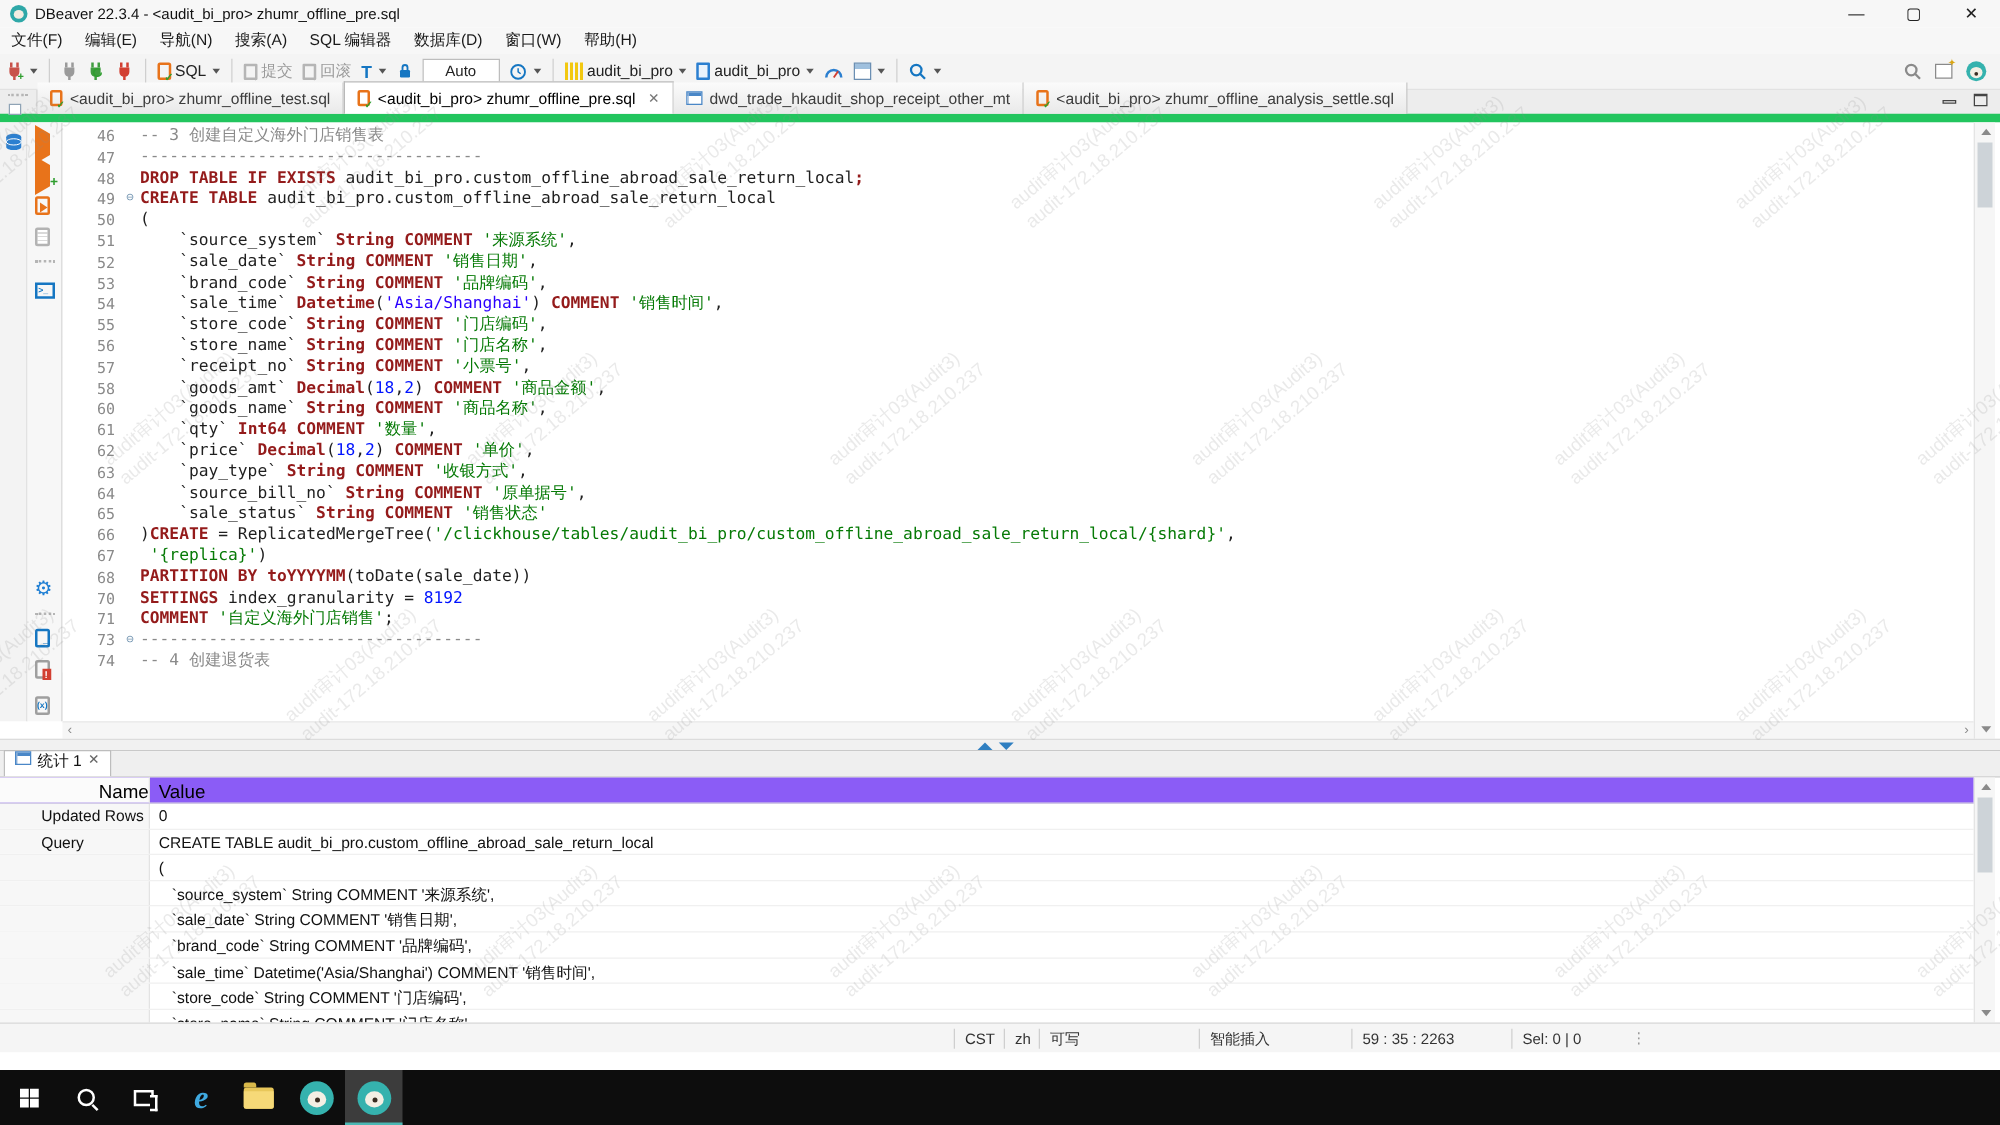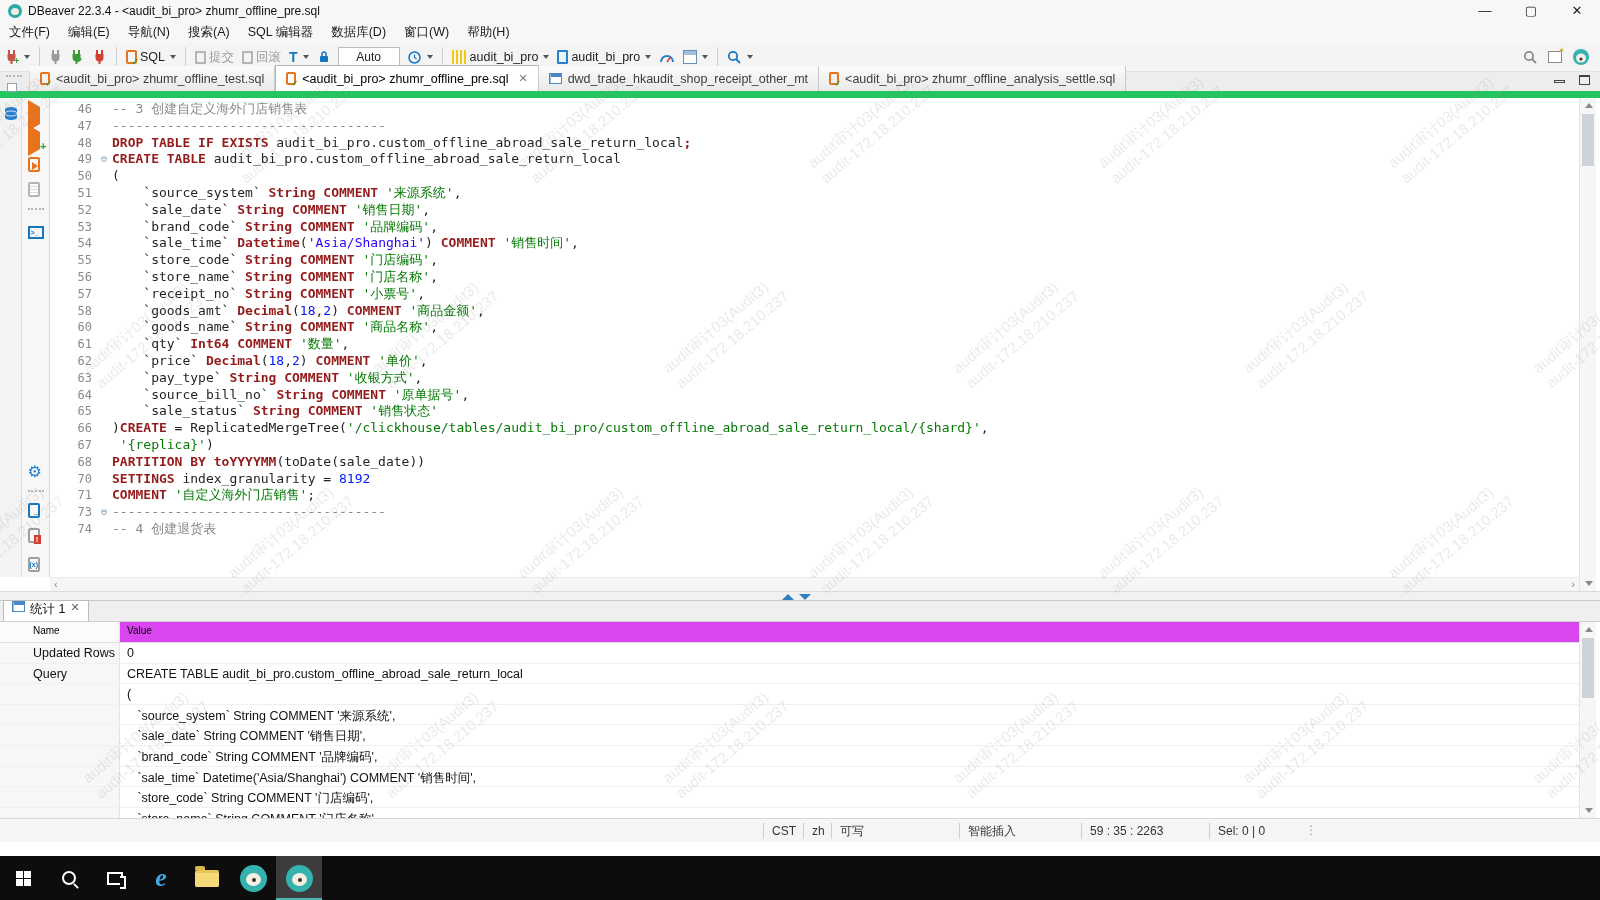--- a/index.html
+++ b/index.html
@@ -101,21 +101,21 @@
 
   
   .splitter { position:absolute; left:0; top:591px; width:1600px; height:10px; background:#f1f1f1; border-top:1px solid #dcdcdc; border-bottom:1px solid #c9c9c9; }
   .sp-up { position:absolute; left:782px; top:2px; width:0; height:0; border-left:6px solid transparent; border-right:6px solid transparent; border-bottom:6px solid #2f7fc1; }
   .sp-dn { position:absolute; left:799px; top:2px; width:0; height:0; border-left:6px solid transparent; border-right:6px solid transparent; border-top:6px solid #2f7fc1; }
 
   
   .resultsbar { position:absolute; left:0; top:601px; width:1600px; height:21px; background:#efefef; border-bottom:1px solid #d0d0d0; display:flex; align-items:flex-end; }
   .rtab { display:flex; gap:5px; background:#fff; border:1px solid #bdbdbd; border-bottom:none; height:21px; padding:0 8px; margin-left:3px; font-size:12.5px; color:#111; }
   .rtab .x { color:#666; font-size:11px; }
-  .rheader { position:absolute; left:0; top:622px; width:1579px; height:21px; background:#d946ef; border-bottom:1px solid #e0e0e0; display:flex; font-size:10px; color:#000; }
+  .rheader { position:absolute; left:0; top:622px; width:1579px; height:21px; background:#8b5cf6; border-bottom:1px solid #e0e0e0; display:flex; font-size:15px; color:#000;text-align:right; }
   .rheader .hn { width:120px; padding:3px 0 0 33px; border-right:1px solid #e3e3e3; background:#fbfbfb; }
   .rheader .hv { padding:3px 0 0 7px; }
   .rbody { position:absolute; left:0; top:643px; width:1579px; height:175px; overflow:hidden; font-size:12.5px; }
   .rrow { display:flex; height:20.6px; border-bottom:1px solid #f0f0f0; }
   .rrow .rname { width:120px; flex:none; padding:3px 0 0 33px; background:#f7f7f7; border-right:1px solid #e3e3e3; color:#111; }
   .rrow .rval { flex:1; padding:3px 0 0 7px; color:#111; white-space:pre; }
 
   
   .statusbar { position:absolute; left:0; top:818px; width:1600px; height:24px; background:#f5f5f5; border-top:1px solid #d7d7d7; font-size:12px; color:#333; }
   .stset { position:absolute; left:763px; top:0; height:100%; display:flex; align-items:center; }

